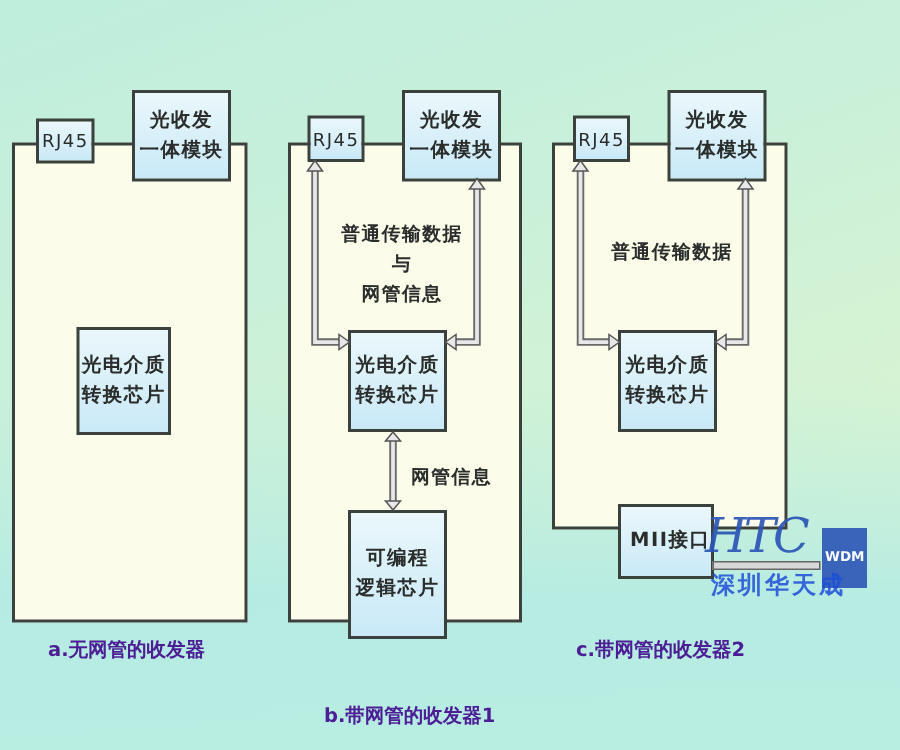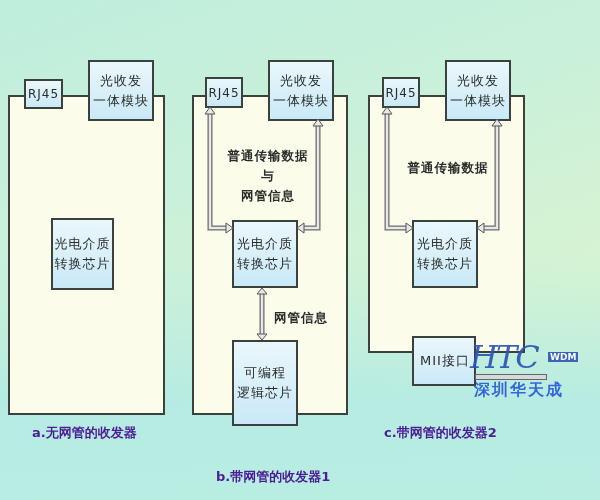--- a/index.html
+++ b/index.html
@@ -12,38 +12,38 @@
     position:absolute; left:0; top:250px; width:600px; height:250px;
     background: linear-gradient(180deg, rgba(184,236,228,0) 0%, rgba(176,234,230,0.85) 60%, rgba(180,236,228,0.9) 100%);
   }
   .outer {
     position:absolute; background:#fbfcea; border:2px solid #3b423d; box-sizing:border-box;
   }
   .box {
     position:absolute; box-sizing:border-box; border:2px solid #3b423d;
     background: linear-gradient(180deg, #eaf7fb 0%, #c9e9f7 100%);
     display:flex; flex-direction:column; align-items:center; justify-content:center;
-    color:#2a2d2b; font-weight:normal; font-size:13px; line-height:20px; text-align:center;
+    color:#2a2d2b; font-weight:bold; font-size:13px; line-height:20px; text-align:center;
   }
   .box span { display:block; letter-spacing:1px; }
   .rj45 { font-size:12px; font-weight:normal; letter-spacing:0; }
   .label {
     position:absolute; color:#2a2d2b; font-weight:bold; font-size:12.5px; text-align:center; line-height:20px; letter-spacing:1px;
   }
   .caption {
     position:absolute; top:424px; color:#4c1d95; font-size:13px; font-weight:bold;
   }
   svg.arrows { position:absolute; left:0; top:0; width:600px; height:500px; pointer-events:none; }
   .wm-htc {
     position:absolute; left:470px; top:338px; font-family:"DejaVu Serif", serif; font-style:italic; font-weight:normal;
     font-size:32px; color:#2c56b5; letter-spacing:-2px; opacity:0.92;
   }
   .wm-sub {
     position:absolute; left:548px; top:352px; font-size:9px; font-weight:bold; color:#fff;
-    background:#2c56b5; padding:0 2px; opacity:0.9;
+    background:#2c56b5; padding:15px 2px; opacity:0.9;
   }
   .wm-cn {
     position:absolute; left:474px; top:380px; font-size:16px; color:#1d4ed8; letter-spacing:2px; opacity:0.85; font-weight:bold;
   }
   .wm-bar {
     position:absolute; left:475px; top:374px; width:70px; height:4px; background:#d7d9d8; border:1px solid #666;
   }
 </style>
 </head>
 <body>

